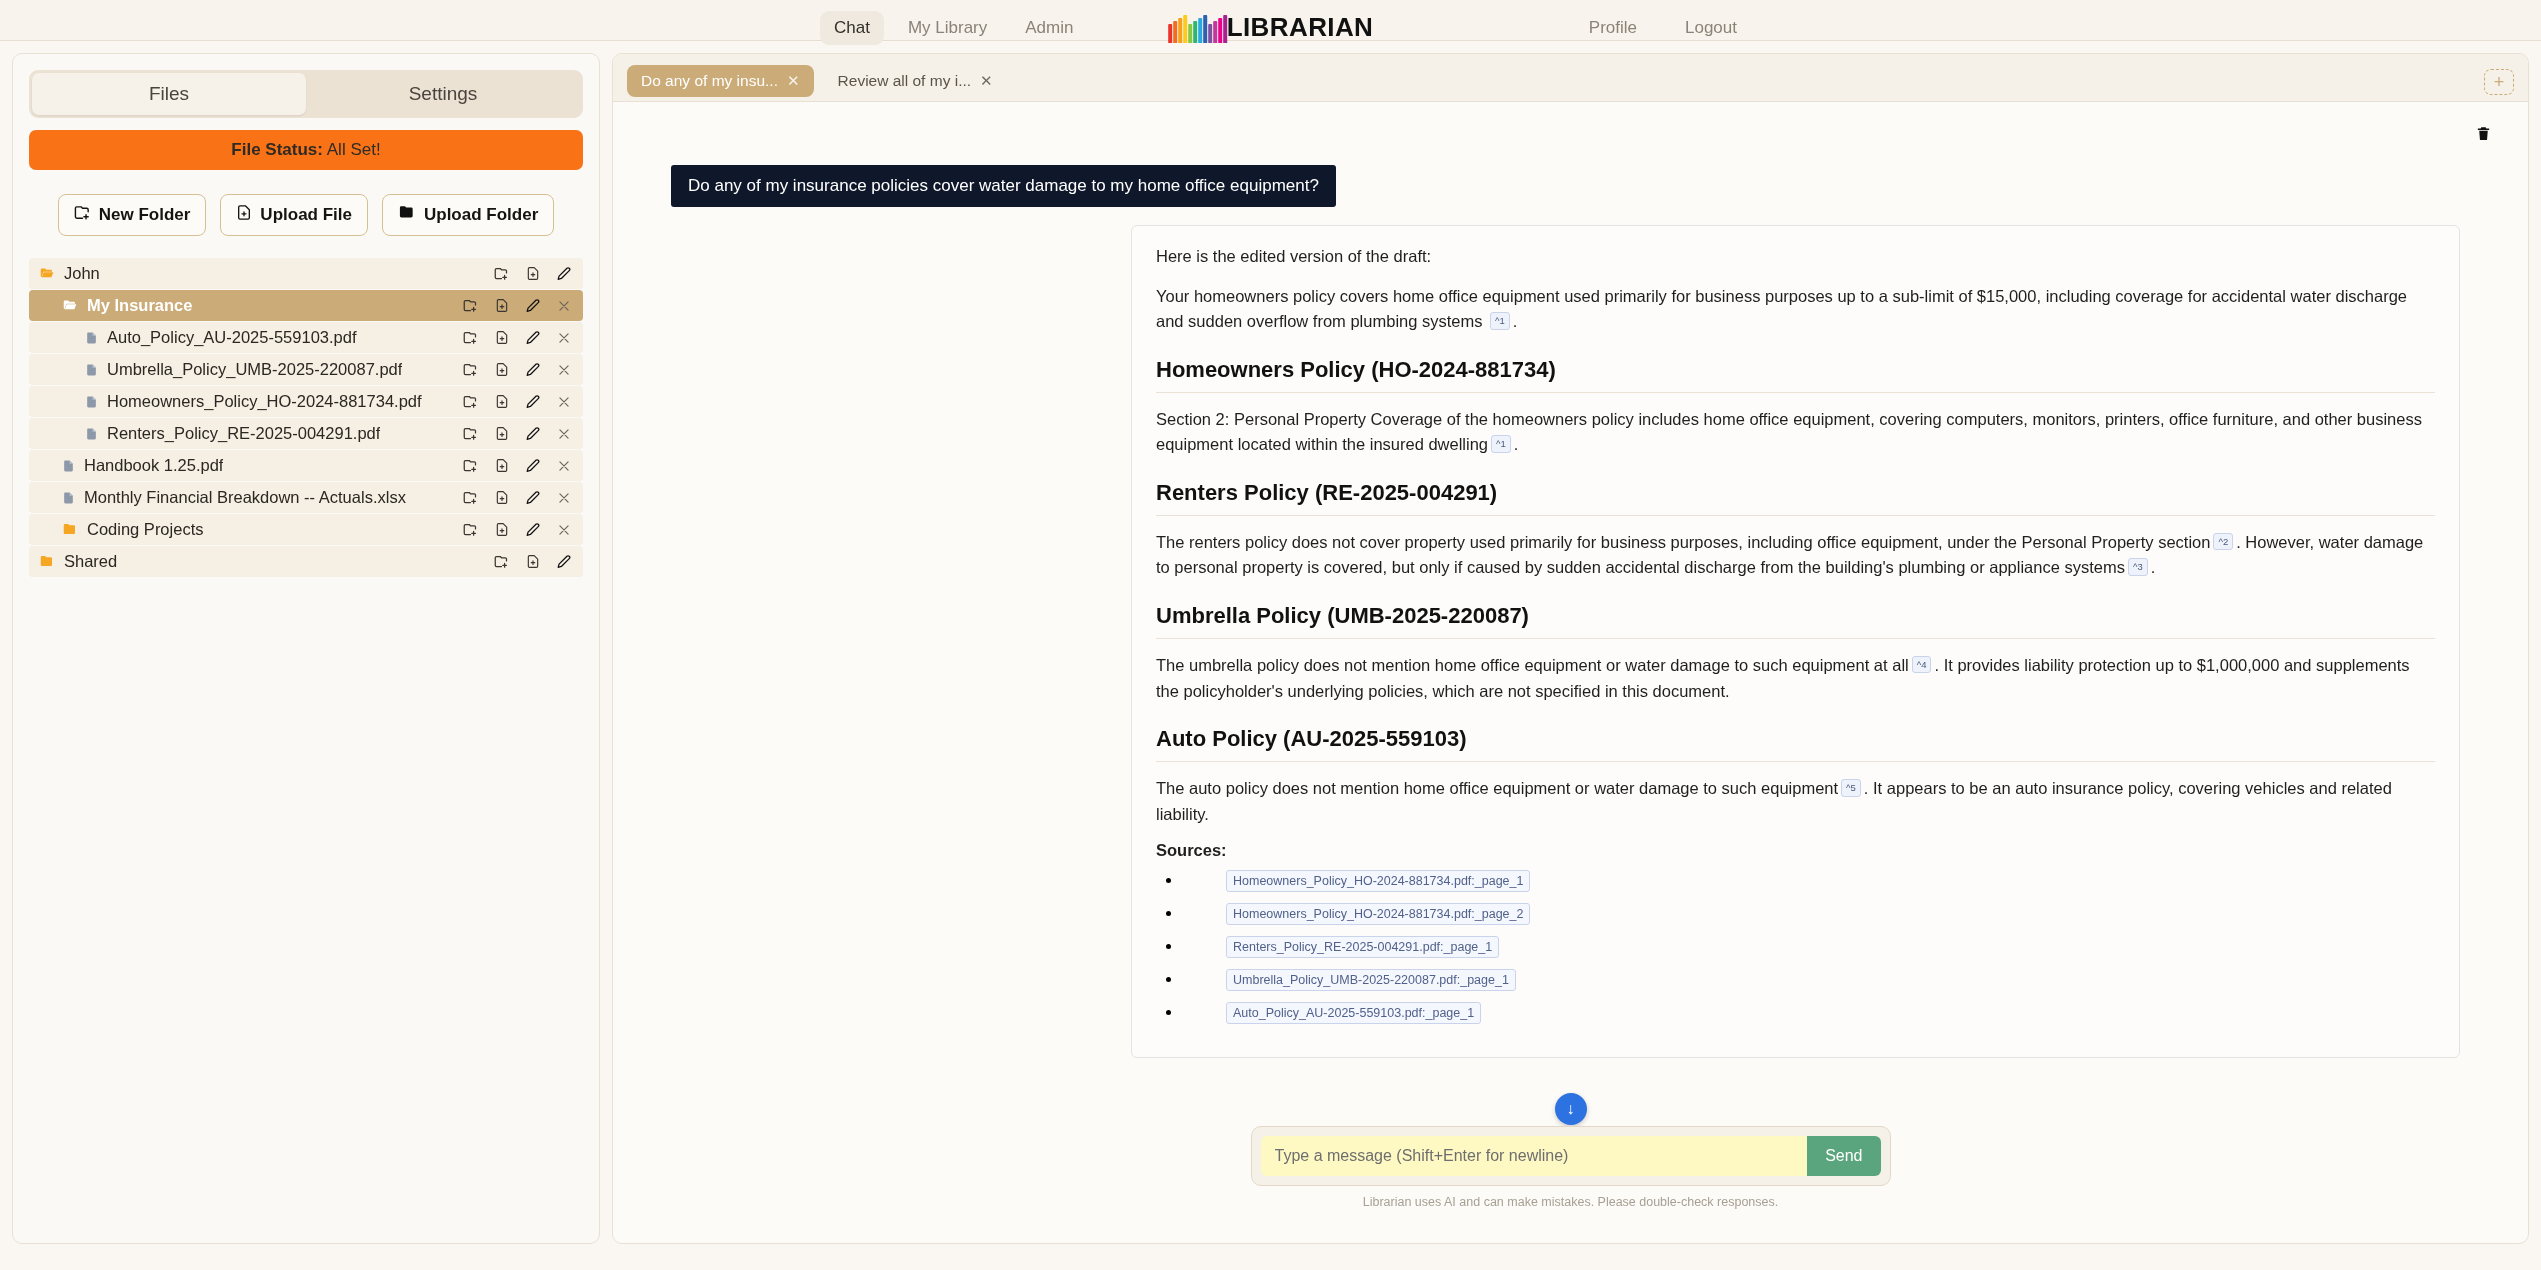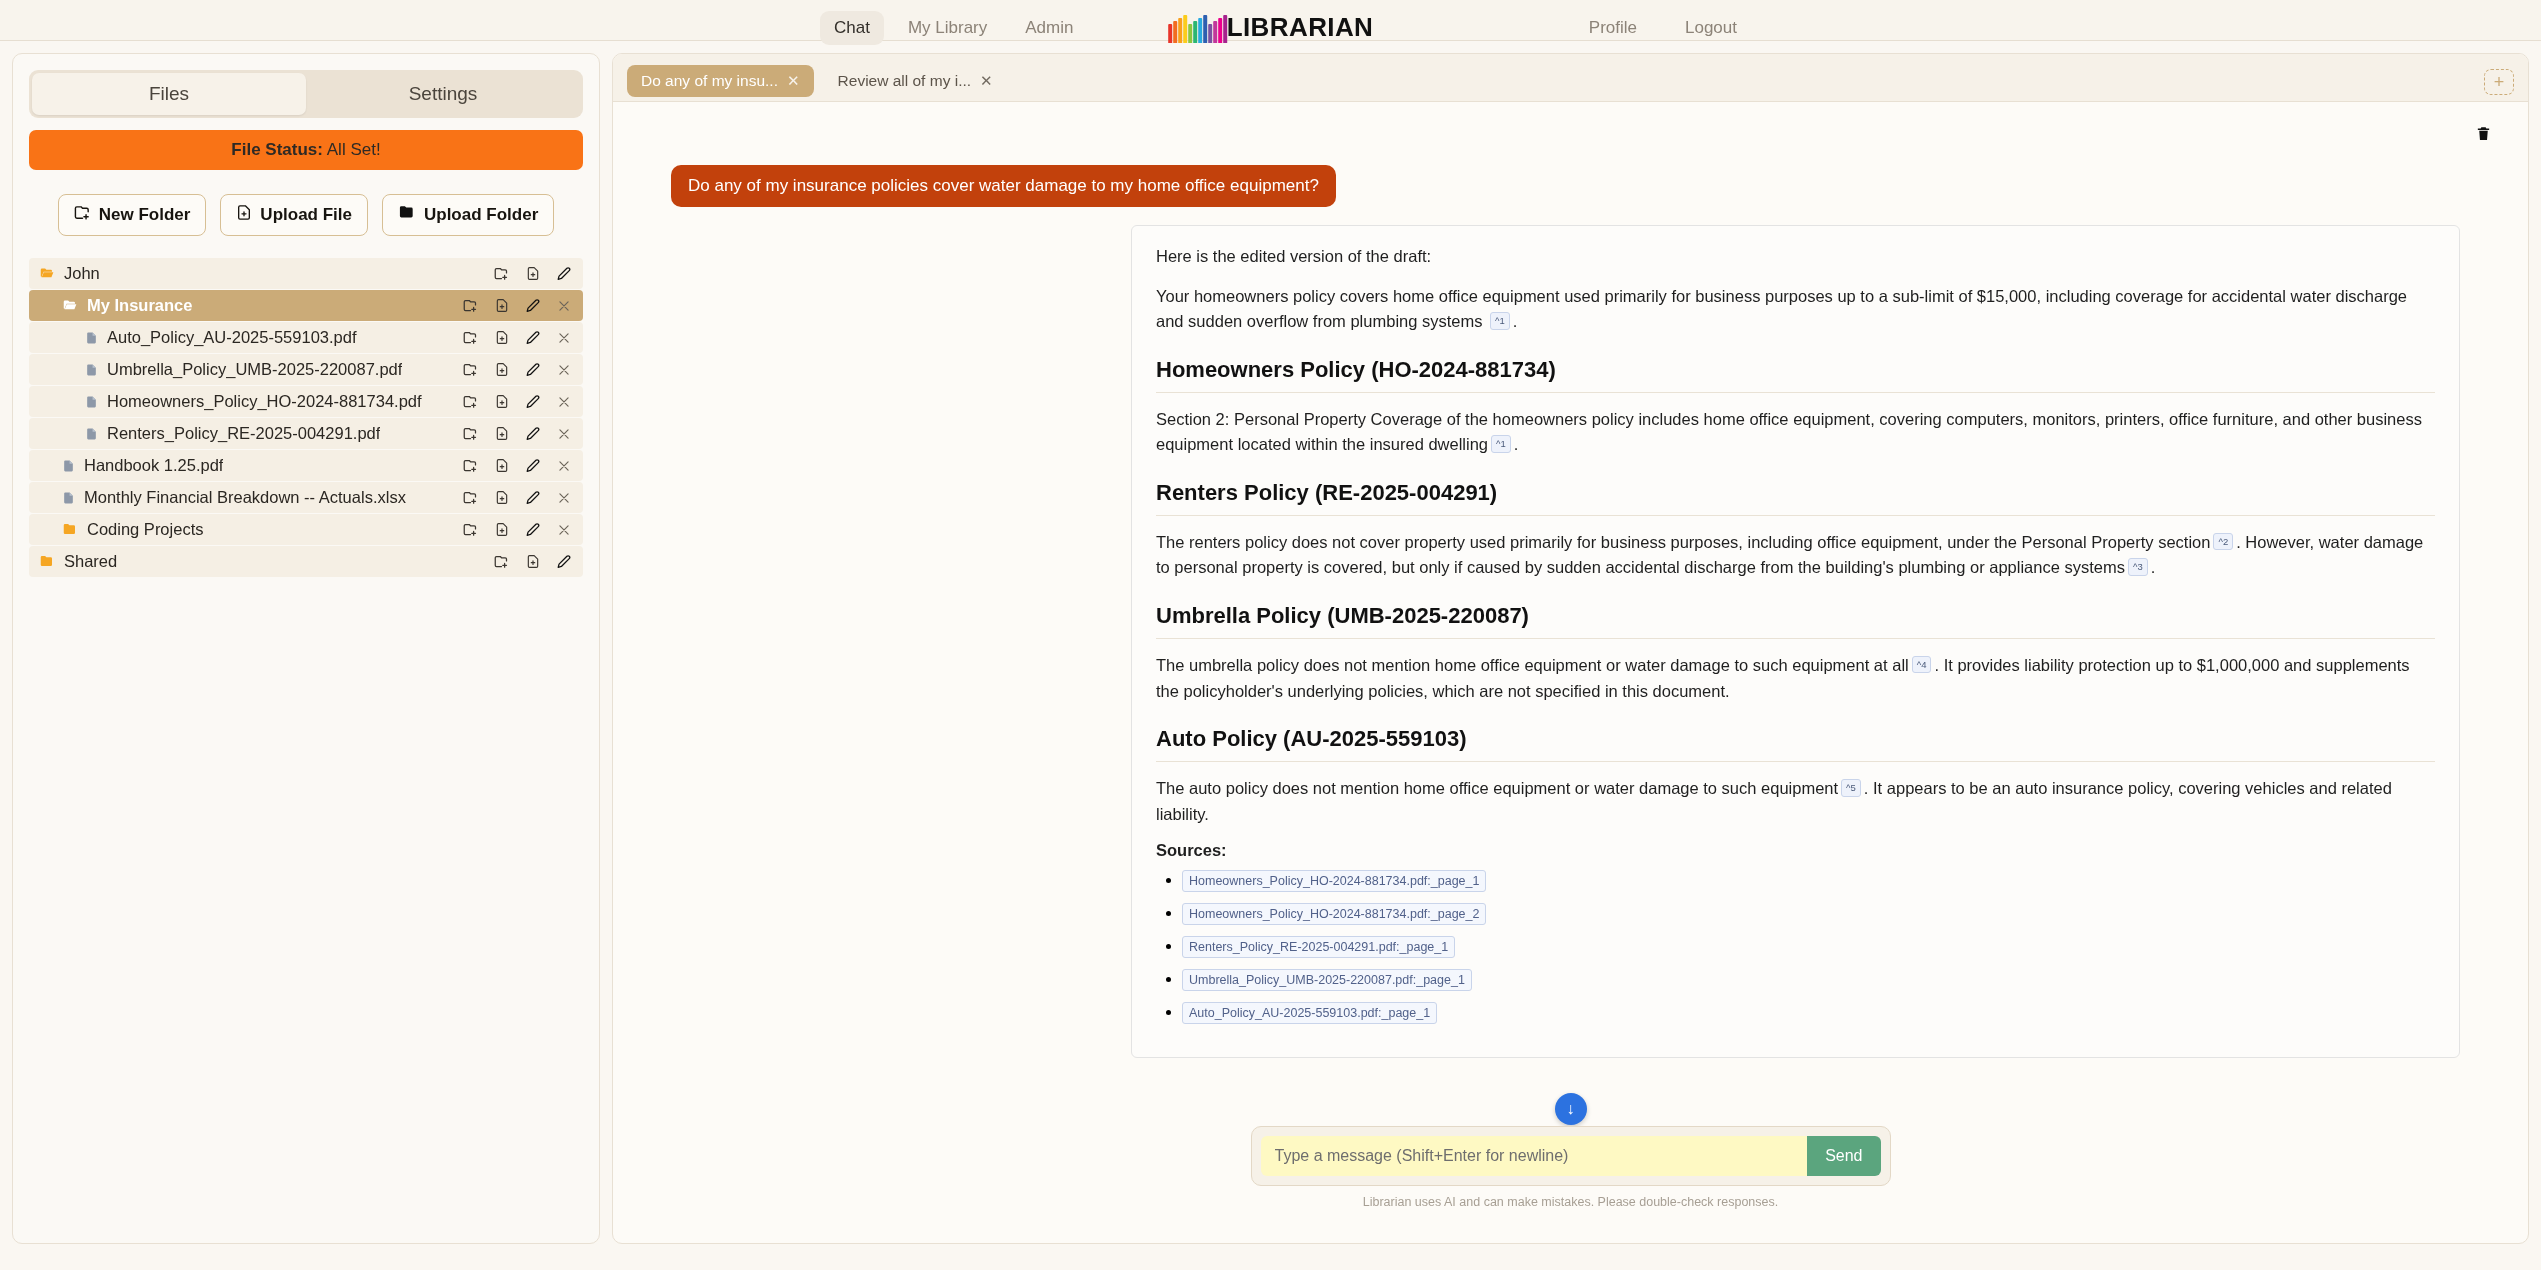--- a/index.html
+++ b/index.html
@@ -123,22 +123,22 @@
     width: 30px; height: 26px; border: 1.5px dashed #cbab78;
     border-radius: 7px; display: flex; align-items: center; justify-content: center;
     color: #cbab78; font-size: 18px; cursor: pointer; background: transparent;
   }
 
   .chat-body { flex: 1; position: relative; padding: 22px 30px 0 30px; overflow: hidden; }
   .trash-row { display: flex; justify-content: flex-end; padding-right: 6px; }
   .trash { cursor: pointer; }
 
   .user-bubble {
-    display: inline-block; background: #c2410c; color: #fff;
-    border-radius: 10px; padding: 11px 17px; font-size: 17px;
+    display: inline-block; background: #0f172a; color: #fff;
+    border-radius: 3px; padding: 11px 17px; font-size: 17px;
     margin: 18px 0 18px 28px;
   }
 
   .answer-card {
     margin-left: 488px; margin-right: 38px;
     background: #fdfcfa; border: 1px solid #e3e3e3; border-radius: 6px;
     padding: 18px 24px 22px 24px;
   }
   .answer-card p { font-size: 16.5px; color: #1f1f1f; line-height: 1.55; margin-bottom: 14px; }
   .answer-card h3 {
@@ -151,20 +151,21 @@
     color: #4a5a7a; border-radius: 3px; font-size: 9.5px;
     padding: 3px 4px; vertical-align: 3px; margin: 0 3px; line-height: 1; cursor: pointer;
   }
   .sources-title { font-size: 16.5px; font-weight: 700; color: #1f1f1f; margin: 4px 0 10px; }
   ul.sources { list-style: disc; padding-left: 26px; }
   ul.sources li { margin-bottom: 11px; }
   .src-chip {
     display: inline-block; border: 1px solid #c9d4ea; background: #f4f7fd;
     color: #51618a; border-radius: 3px; font-size: 12.5px; padding: 3px 6px;
     cursor: pointer;
+    margin-left: 44px;
   }
 
   .scroll-btn {
     position: absolute; left: 50%; bottom: 118px; transform: translateX(-50%);
     width: 32px; height: 32px; border-radius: 50%; background: #2c72e0;
     color: #fff; display: flex; align-items: center; justify-content: center;
     font-size: 16px; cursor: pointer; box-shadow: 0 2px 5px rgba(0,0,0,.2);
   }
   .composer-wrap {
     position: absolute; left: 50%; bottom: 34px; transform: translateX(-50%);

